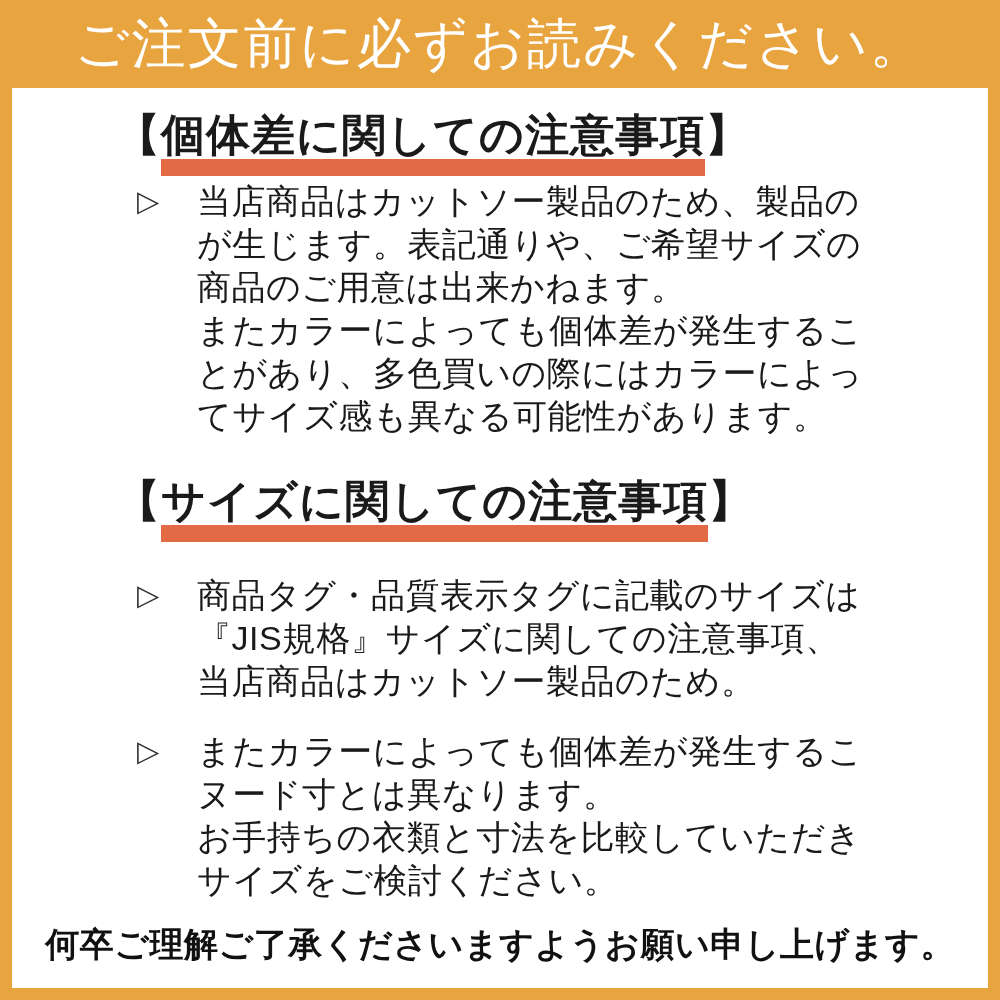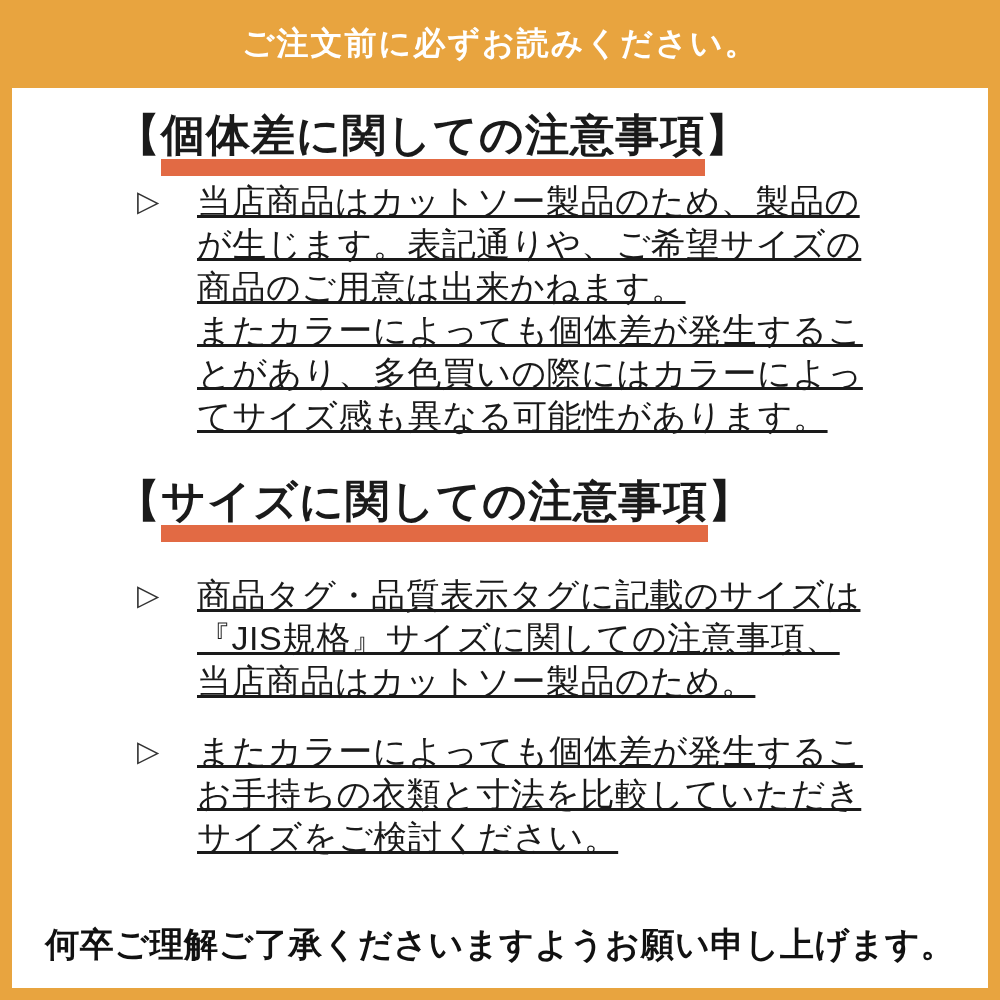--- a/index.html
+++ b/index.html
@@ -14,22 +14,22 @@
     overflow:hidden;
     box-sizing:border-box;
   }
   
   .top-band{
     position:absolute;top:0;left:0;right:0;height:88px;
     display:flex;align-items:center;justify-content:center;
   }
   .top-title{
     color:#ffffff;
-    font-size:32px;
-    font-weight:700;
+    font-size:54px;
+    font-weight:400;
     letter-spacing:2px;
     white-space:nowrap;
   }
   
   .content{
     position:absolute;
     top:88px;left:12px;right:12px;bottom:12px;
     background:#ffffff;
     color:#1a1a1a;
   }
@@ -62,21 +62,20 @@
     flex:0 0 60px;
     font-size:29px;
     line-height:43px;
     color:#333333;
   }
   .lines{
     font-size:34px;
     line-height:43px;
     letter-spacing:0.5px;
     white-space:nowrap;
-    text-decoration:underline;
   }
   .red{color:var(--red,#C9232B);}
   .footer-note{
     position:absolute;
     left:0;right:0;top:834px;
     text-align:center;
     font-size:34px;
     font-weight:700;
     letter-spacing:0.5px;
     white-space:nowrap;
@@ -120,20 +119,21 @@
         <div>商品タグ・品質表示タグに記載のサイズは</div>
         <div>『JIS規格』サイズに関しての注意事項、</div>
         <div>当店商品はカットソー製品のため。</div>
       </div>
     </div>
 
     <div class="para para-measure">
       <div class="bullet">▷</div>
       <div class="lines">
         <div>またカラーによっても個体差が発生するこ</div>
+        <div>ヌード寸とは異なります。</div>
         <div>お手持ちの衣類と寸法を比較していただき</div>
         <div>サイズをご検討ください。</div>
       </div>
     </div>
 
     <div class="footer-note">何卒ご理解ご了承くださいますようお願い申し上げます。</div>
 
   </div>
 </div>
 

